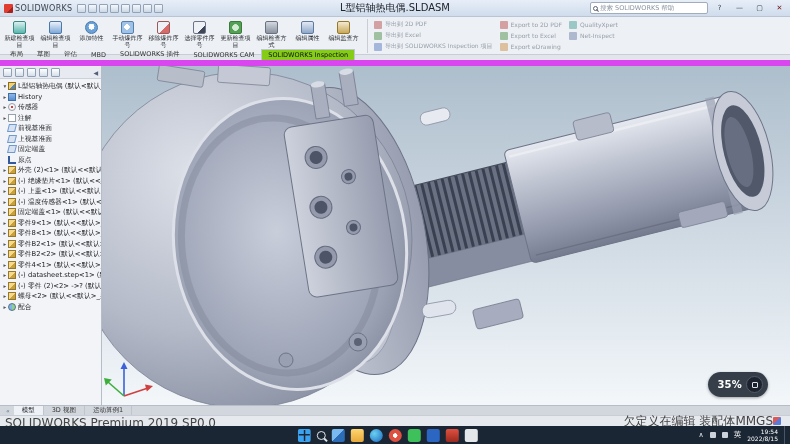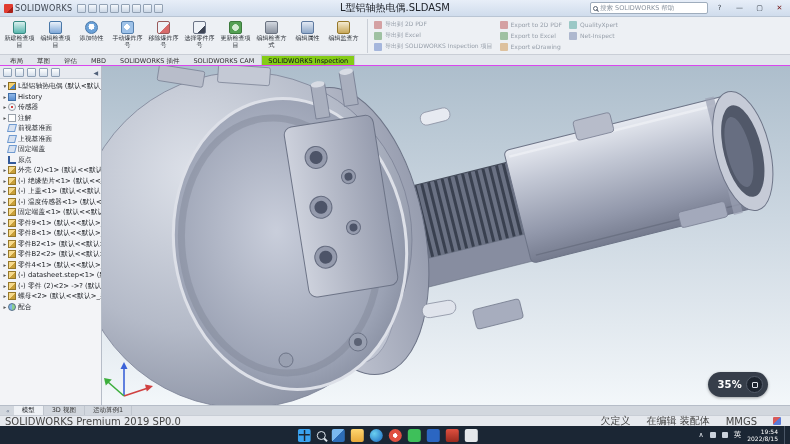--- a/index.html
+++ b/index.html
@@ -38,21 +38,21 @@
   .ic10{background:linear-gradient(180deg,#f4ead0,#c8a85a);border:1px solid #96782a}
   .rb-lbl{font-size:6px;line-height:1.12;text-align:center;color:#2a2f36;word-break:break-all}
   .rb-export{display:flex;flex-direction:column;flex-wrap:wrap;height:34px;margin:2px 0 0 5px;padding-left:6px;border-left:1px solid #c9ced6;column-gap:7px;align-content:flex-start}
   .x-item{display:flex;align-items:center;gap:3px;height:11px}
   .x-ic{width:8px;height:8px;border-radius:1px;opacity:.55;flex:none}
   .x-pdf{background:#c06060}.x-xls{background:#5f9a5f}.x-proj{background:#6a86c8}
   .x-edrw{background:#d09a58}.x-qx{background:#58a8a0}.x-ni{background:#7a8ab0}
   .x-lbl{font-size:6px;color:#98a0ab;white-space:nowrap}
 
   
-  .tabstrip{height:11px;background:#e2e6ec;border-bottom:1px solid #d946ef;display:flex;padding-left:3px}
+  .tabstrip{height:11px;background:#e2e6ec;border-bottom:6px solid #d946ef;display:flex;align-items:flex-end;padding-left:3px}
   .tab{font-size:6.5px;padding:1px 6px 1px;color:#333;border:1px solid transparent;border-bottom:none;white-space:nowrap}
   .tab.active{background:#84cc16;border-color:#c0c6cf;color:#0e1116}
 
   
   .workspace{position:absolute;top:66px;left:0;right:0;bottom:39px;display:flex}
   .panel{width:102px;background:#f3f4f7;border-right:1px solid #b6bdc8;display:flex;flex-direction:column;overflow:hidden}
   .panel-tabs{height:13px;display:flex;align-items:center;gap:3px;padding:0 3px;background:#e7eaf0;border-bottom:1px solid #ccd2da;flex:none}
   .ptab{width:9px;height:9px;border:1px solid #8fa0b5;border-radius:1px;background:linear-gradient(180deg,#ffffff,#d4dfeb)}
   .collapse{margin-left:auto;font-size:6px;color:#51617a}
   .tree{flex:1;padding-top:2px;overflow:hidden}
@@ -75,22 +75,22 @@
   .badge-pct{font-size:10px;font-weight:bold;letter-spacing:.2px}
   .badge-btn{width:17px;height:17px;border-radius:50%;background:#1c232e;border:1px solid #525a68;display:flex;align-items:center;justify-content:center}
   .badge-glyph{width:6px;height:6px;border:1px solid #dfe3ea;border-radius:1px}
 
   
   .model-tabs{position:absolute;left:0;right:0;bottom:29px;height:10px;background:#d2d7de;border-top:1px solid #b6bdc8;display:flex;align-items:center;padding-left:2px}
   .mscroll{font-size:6px;color:#50607a;padding:0 4px}
   .mtab{font-size:6.5px;padding:0 8px;height:100%;display:flex;align-items:center;color:#333;border-right:1px solid #bfc5cd;white-space:nowrap}
   .mtab.active{background:#eef1f5;color:#0e1116}
 
-  .statusbar{position:absolute;left:0;right:0;bottom:18px;height:11px;background:#e6e9ee;border-top:1px solid #c9ced6;display:flex;align-items:center;padding:0 5px;font-size:10px;color:#444}
-  .sb-right{margin-left:auto;display:flex;align-items:center;gap:16px;padding-right:4px}
+  .statusbar{position:absolute;left:0;right:0;bottom:18px;height:11px;background:#e6e9ee;border-top:1px solid #c9ced6;display:flex;padding:0 5px;font-size:12px;color:#444}
+  .sb-right{margin-left:auto;display:flex;align-items:center;gap:0;padding-right:4px}
   .sb-icon{width:8px;height:8px;background:linear-gradient(135deg,#d85a5a 50%,#5a7ad8 50%);border-radius:1px}
 
   .taskbar{position:absolute;left:0;right:0;bottom:0;height:18px;background:#1b2634;color:#fff}
   .tb-center{position:absolute;left:50%;top:0;height:100%;transform:translateX(-54%);display:flex;align-items:center;gap:6px}
   .tbi{width:13px;height:13px;border-radius:2px;flex:none}
   .tb-start{background:linear-gradient(#1b2634,#1b2634) center/1.5px 11px no-repeat,linear-gradient(#1b2634,#1b2634) center/11px 1.5px no-repeat,#3aa2ef}
   .tb-search{width:9px;height:9px;border:1.5px solid #dfe6ee;border-radius:50%;background:transparent;position:relative}
   .tb-search::after{content:"";position:absolute;width:4px;height:1.5px;background:#dfe6ee;right:-3px;bottom:-2px;transform:rotate(45deg)}
   .tb-taskview{background:linear-gradient(135deg,#7ab8f0 50%,#2d6db8 50%)}
   .tb-explorer{background:linear-gradient(180deg,#ffd670,#e8a93a)}

